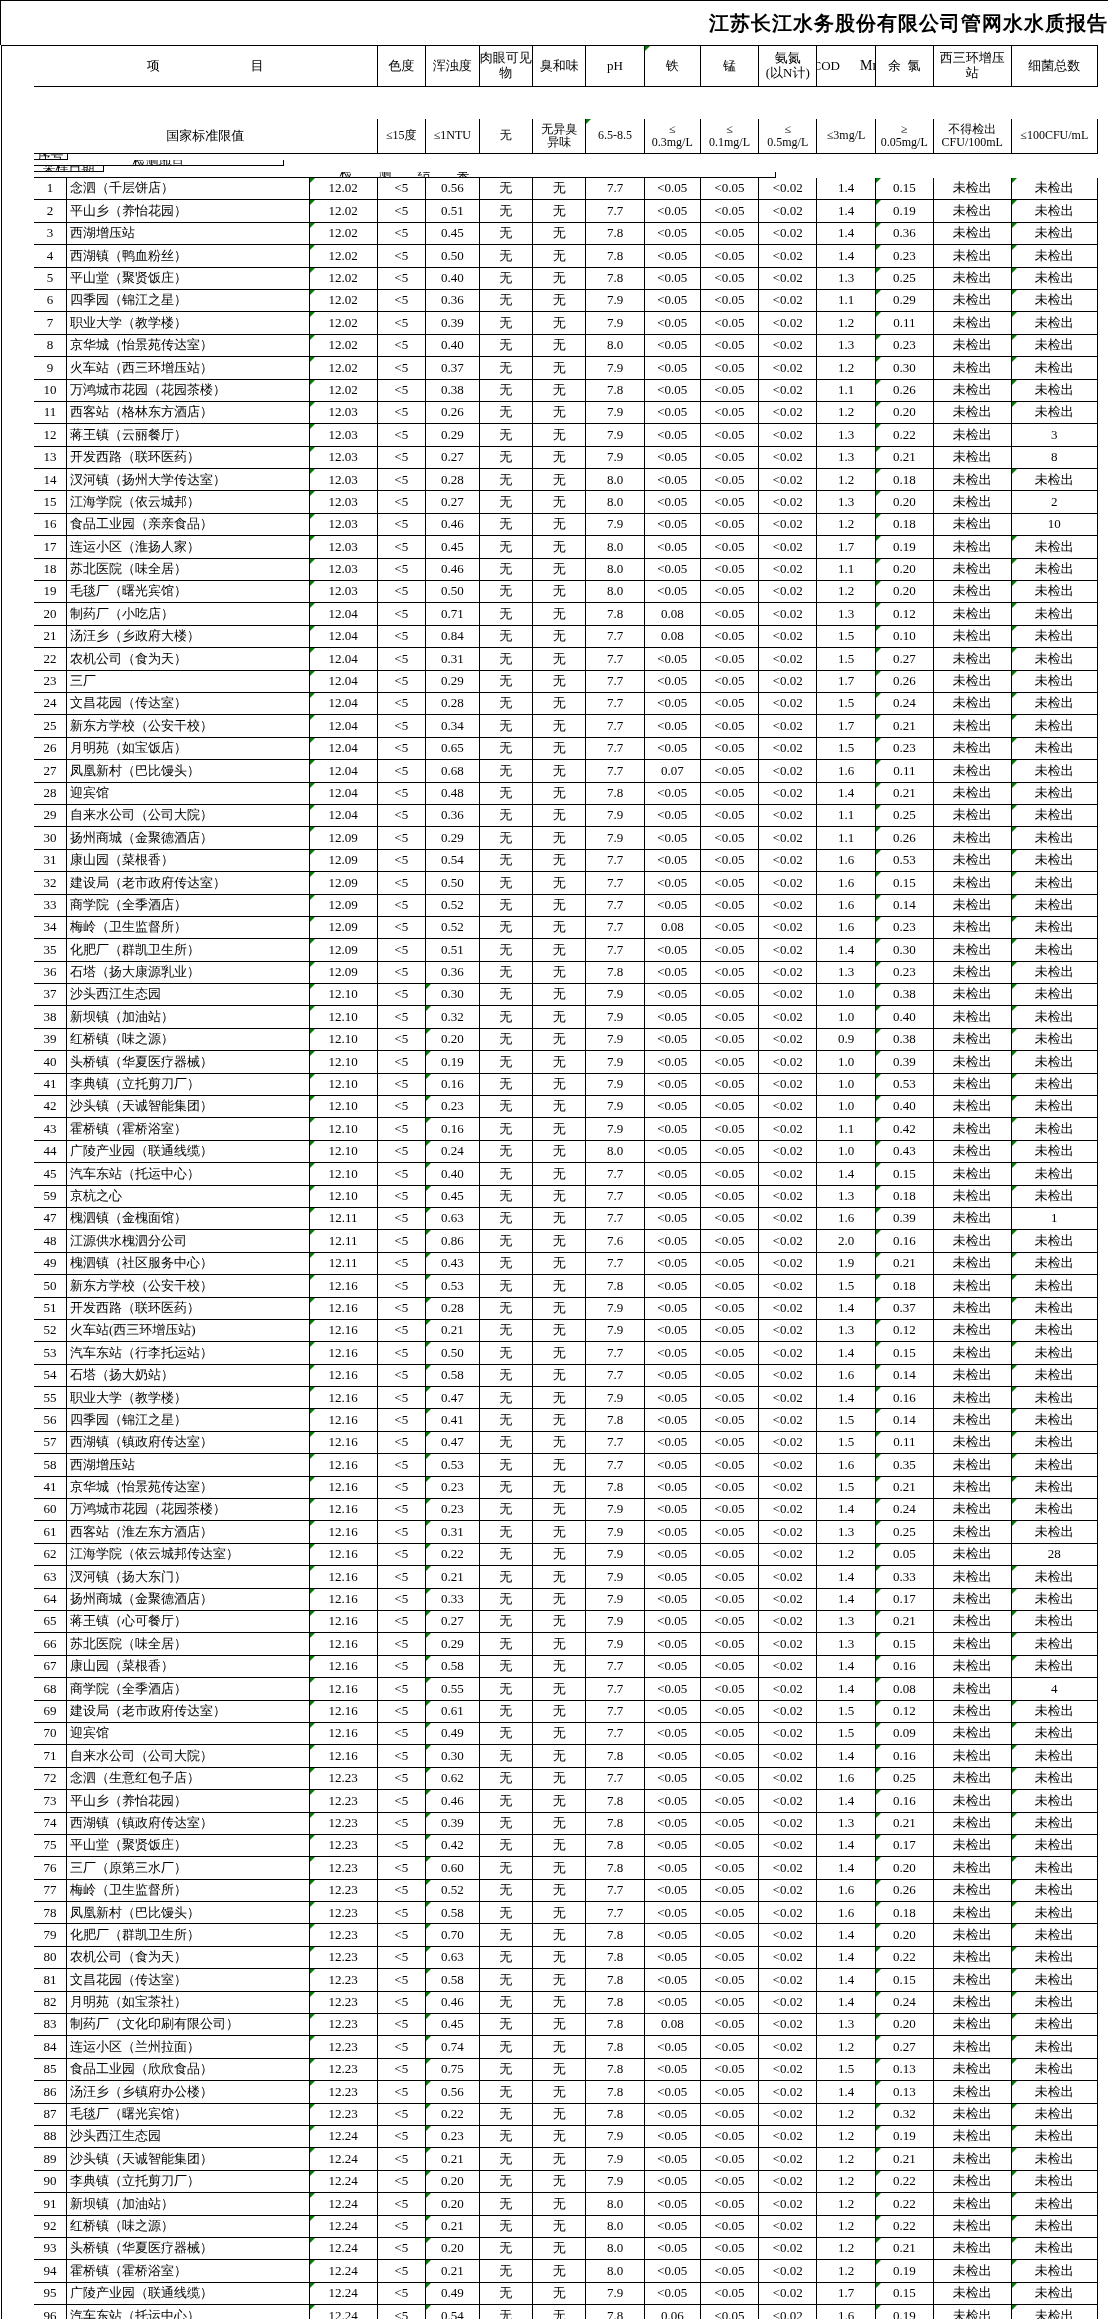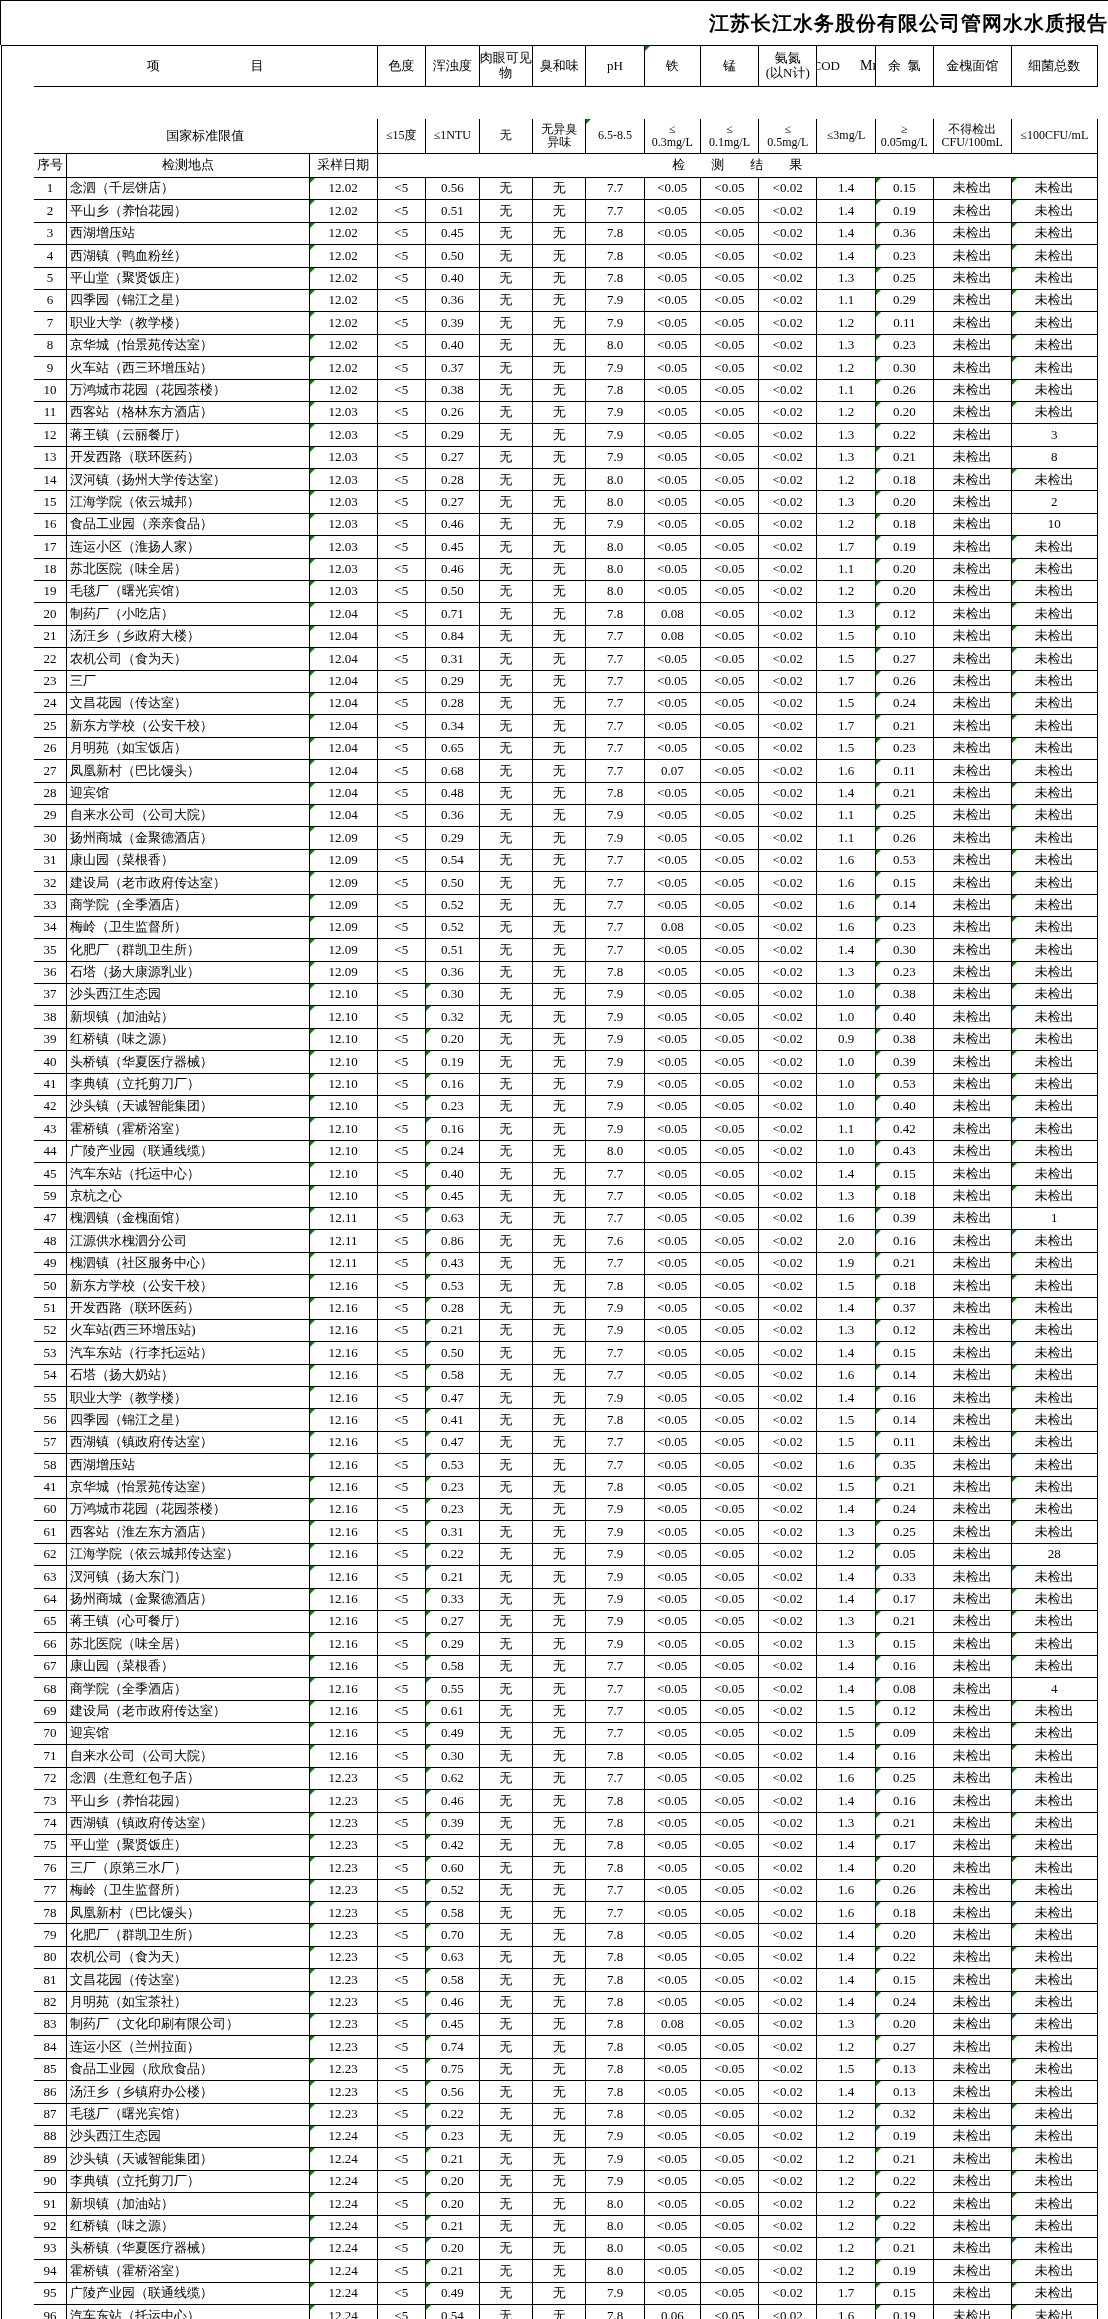--- a/index.html
+++ b/index.html
@@ -15,21 +15,21 @@
     font-family:"Liberation Sans","DejaVu Sans",sans-serif;
     font-weight:bold;font-size:20px;letter-spacing:1px;white-space:pre;
   }
   .tbl{margin-left:1px;width:1097px;border-top:1px solid #000;border-left:1px solid #000;box-sizing:border-box;padding-left:32px;}
   .hrow,.row{display:flex;}
   .cell{
     box-sizing:border-box;border-right:1px solid #000;border-bottom:1px solid #000;
     display:flex;align-items:center;justify-content:center;text-align:center;
     position:relative;font-size:13px;line-height:1.12;overflow:hidden;
   }
-  .hr1{height:41px;} .hr2{height:35px;margin-top:32px;} .hr3{height:24px;}
+  .hr1{height:41px;} .hr2{height:35px;margin-top:32px;} .hr3{height:24px;flex-direction:column;}
   .row{height:22.4px;}
   .c0{width:34px;} .c1{width:250px;} .c2{width:70px;} .c3{width:50px;}
   .c4{width:55px;} .c5{width:55px;} .c6{width:55px;} .c7{width:60px;}
   .c8{width:58px;} .c9{width:60px;} .c10{width:60px;} .c11{width:60px;}
   .c12{width:60px;} .c13{width:80px;} .c14{width:89px;}
   .c-item{width:354px;} .c-result{width:742px;}
   .pre{white-space:pre-line;}
   .prekeep{white-space:pre;}
   .loc{justify-content:flex-start;text-align:left;padding-left:3px;}
   .hcell{font-size:13px;}
@@ -63,21 +63,21 @@
           <span>铁</span>
         </div>
       <div class="cell c9 hcell">锰</div>
       <div class="cell c10 hcell pre">氨氮
 (以N计)</div>
       <div class="cell c11 hcell">
           <span>COD</span>
           <sub>Mn</sub>
         </div>
       <div class="cell c12 hcell prekeep">余  氯</div>
-      <div class="cell c13 hcell">金槐面馆</div>
+      <div class="cell c13 hcell">西三环增压站</div>
       <div class="cell c14 hcell">细菌总数</div>
     </div>
 
     <div class="hrow hr2">
       <div class="cell c-item hcell">国家标准限值</div>
       <div class="cell c3 small">≤15度</div>
       <div class="cell c4 small">≤1NTU</div>
       <div class="cell c5 small">无</div>
       <div class="cell c6 small pre">无异臭
 异味</div>

